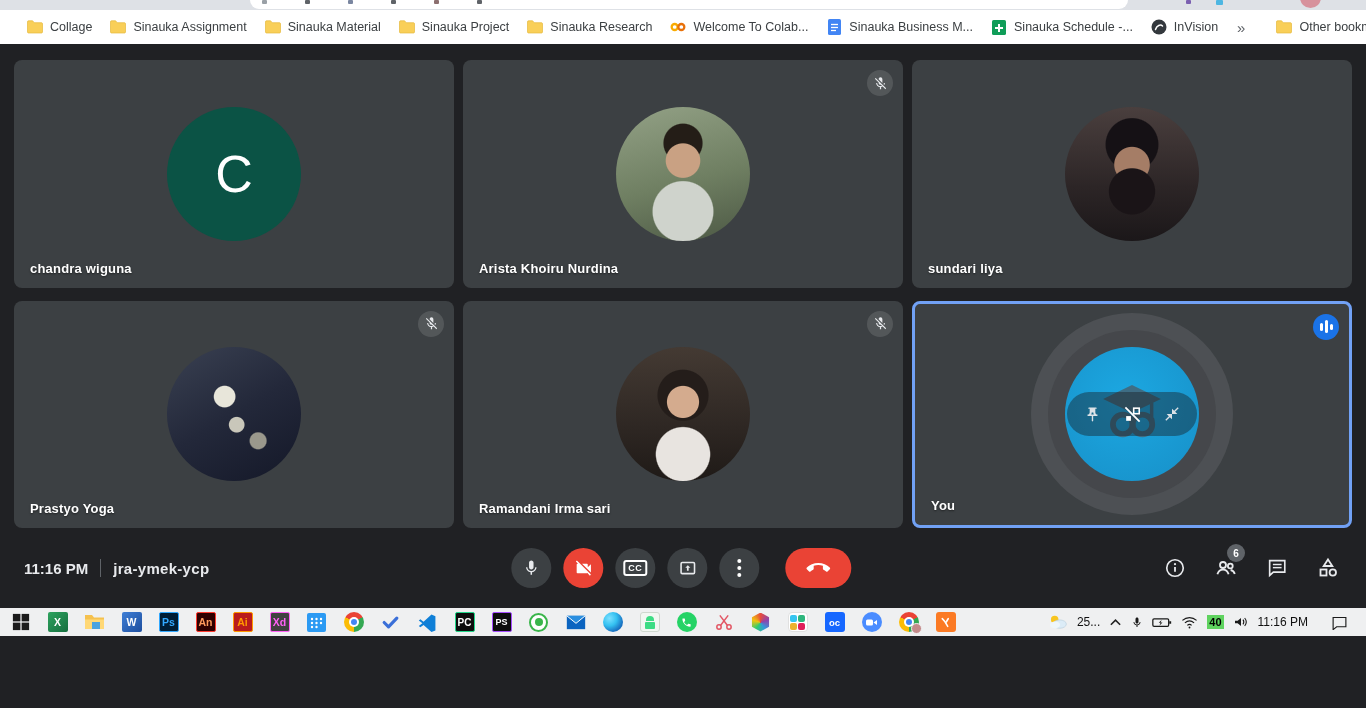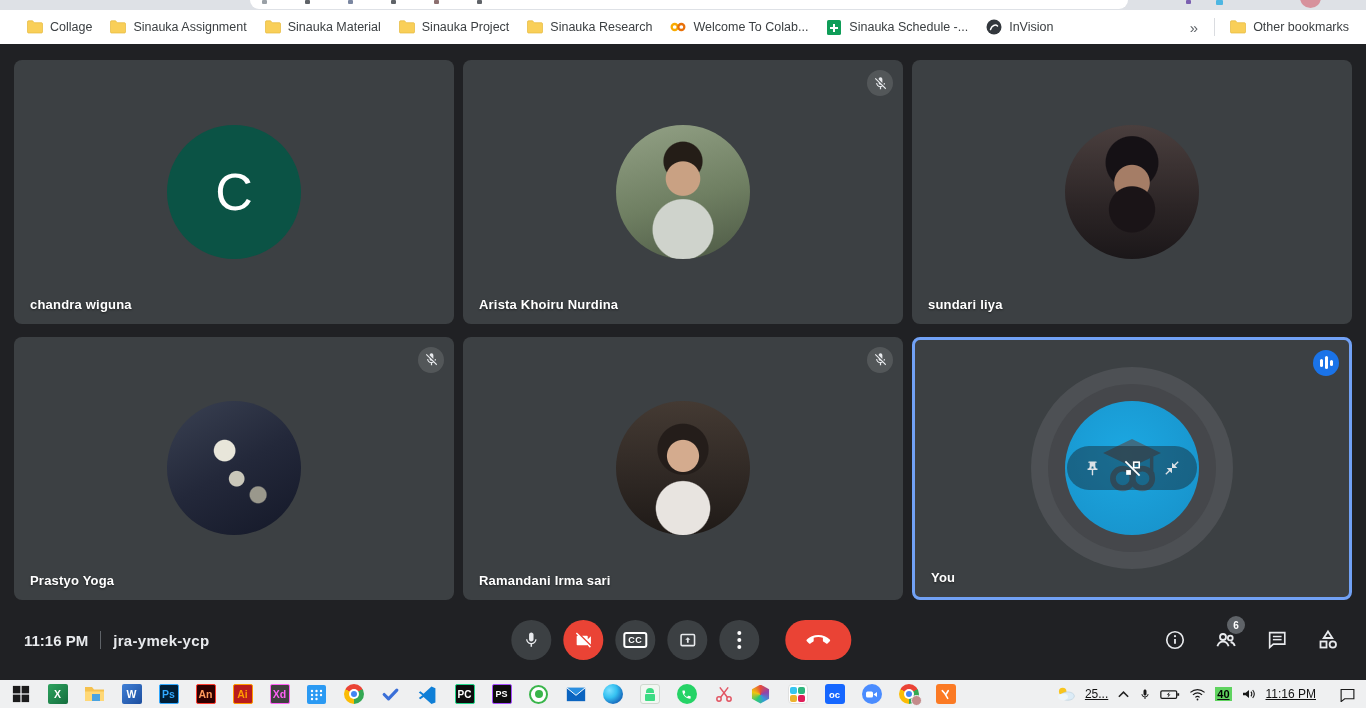--- a/index.html
+++ b/index.html
@@ -1,18 +1,18 @@
 <!DOCTYPE html>
 <html><head>
 <meta charset="utf-8">
 <style>
   * { margin:0; padding:0; box-sizing:border-box; }
   html,body { width:1366px; height:708px; overflow:hidden; background:#202124;
               font-family:"Liberation Sans", sans-serif; }
-  .screen { width:1366px; height:708px; display:flex; flex-direction:column; position:relative; }
+  .screen { width:1366px; height:636px; display:flex; flex-direction:column; position:relative; }
 
   
   .topstrip { height:10px; background:#dee1e6; position:relative; flex:none; }
   .omnibox-sliver { position:absolute; left:250px; top:0; width:878px; height:9px;
                     background:#ffffff; border-radius:0 0 10px 10px; }
   .strip-dot { position:absolute; top:0; width:5px; height:4px; border-radius:1px; }
   .avatar-sliver { position:absolute; top:-13px; left:1300px; width:21px; height:21px;
                    border-radius:50%; background:#d7919c; }
   .ext-dot-a { position:absolute; top:0; left:1186px; width:5px; height:4px; background:#7b5fb0; border-radius:1px;}
   .ext-dot-b { position:absolute; top:0; left:1216px; width:7px; height:5px; background:#4db6e2; border-radius:1px;}
@@ -105,22 +105,22 @@
                  border-radius:50%; background:#5f6368; color:#fff; font-size:10px;
                  display:flex; align-items:center; justify-content:center; font-weight:700; }
 
   
   .taskbar { height:28px; background:#eff0f1; display:flex; align-items:center; flex:none;
              padding-left:2px; }
   .tb-slot { width:37px; height:28px; display:flex; align-items:center; justify-content:center;
              cursor:pointer; flex:none; position:relative; }
   .sq-letter { width:20px; height:20px; border-radius:2px; display:flex; align-items:center;
                justify-content:center; font-size:10.5px; font-weight:700; }
-  .tray { margin-left:auto; display:flex; align-items:center; gap:9px; padding-right:10px;
-          color:#111; font-size:12px;text-decoration:underline; }
+  .tray { margin-left:auto; display:flex; align-items:center; gap:9px; padding-right:18px;
+          color:#111; font-size:12px; }
   .tray-item { display:flex; align-items:center; justify-content:center; cursor:pointer; }
   .batt-overlay { background:#5fd35f; color:#000; font-size:11px; font-weight:700;
                   padding:0 2px; line-height:14px; }
   .tray-clock { font-size:12px; color:#111; white-space:nowrap; }
   svg { display:block; }
 </style>
 </head>
 <body>
 
 <div class="screen">
@@ -180,20 +180,33 @@
       <span class="bm-label">Sinauka Research</span>
     </div>
     <div class="bm">
       <span class="fav">
           <svg width="19" height="12" viewBox="0 0 24 14">
             <circle cx="7" cy="7" r="4.5" fill="none" stroke="#f9ab00" stroke-width="3.4"></circle>
             <circle cx="17" cy="7" r="4.5" fill="none" stroke="#e8710a" stroke-width="3.4"></circle>
           </svg>
         </span>
       <span class="bm-label">Welcome To Colab...</span>
+    </div>
+    <div class="bm">
+      <span class="fav">
+          <svg width="13" height="16" viewBox="0 0 13 16">
+            <rect width="13" height="16" rx="1.6" fill="#4285f4"></rect>
+            <g stroke="#fff" stroke-width="1.3">
+              <line x1="3" y1="5.5" x2="10" y2="5.5"></line>
+              <line x1="3" y1="8.5" x2="10" y2="8.5"></line>
+              <line x1="3" y1="11.5" x2="8" y2="11.5"></line>
+            </g>
+          </svg>
+        </span>
+      <span class="bm-label">Sinauka Business M...</span>
     </div>
     <div class="bm">
       <span class="fav">
           <svg width="14" height="15" viewBox="0 0 14 15">
             <rect width="14" height="15" rx="1.6" fill="#0f9d58"></rect>
             <path d="M6 4h2v3h3v2H8v3H6V9H3V7h3z" fill="#fff"></path>
           </svg>
         </span>
       <span class="bm-label">Sinauka Schedule -...</span>
     </div>

